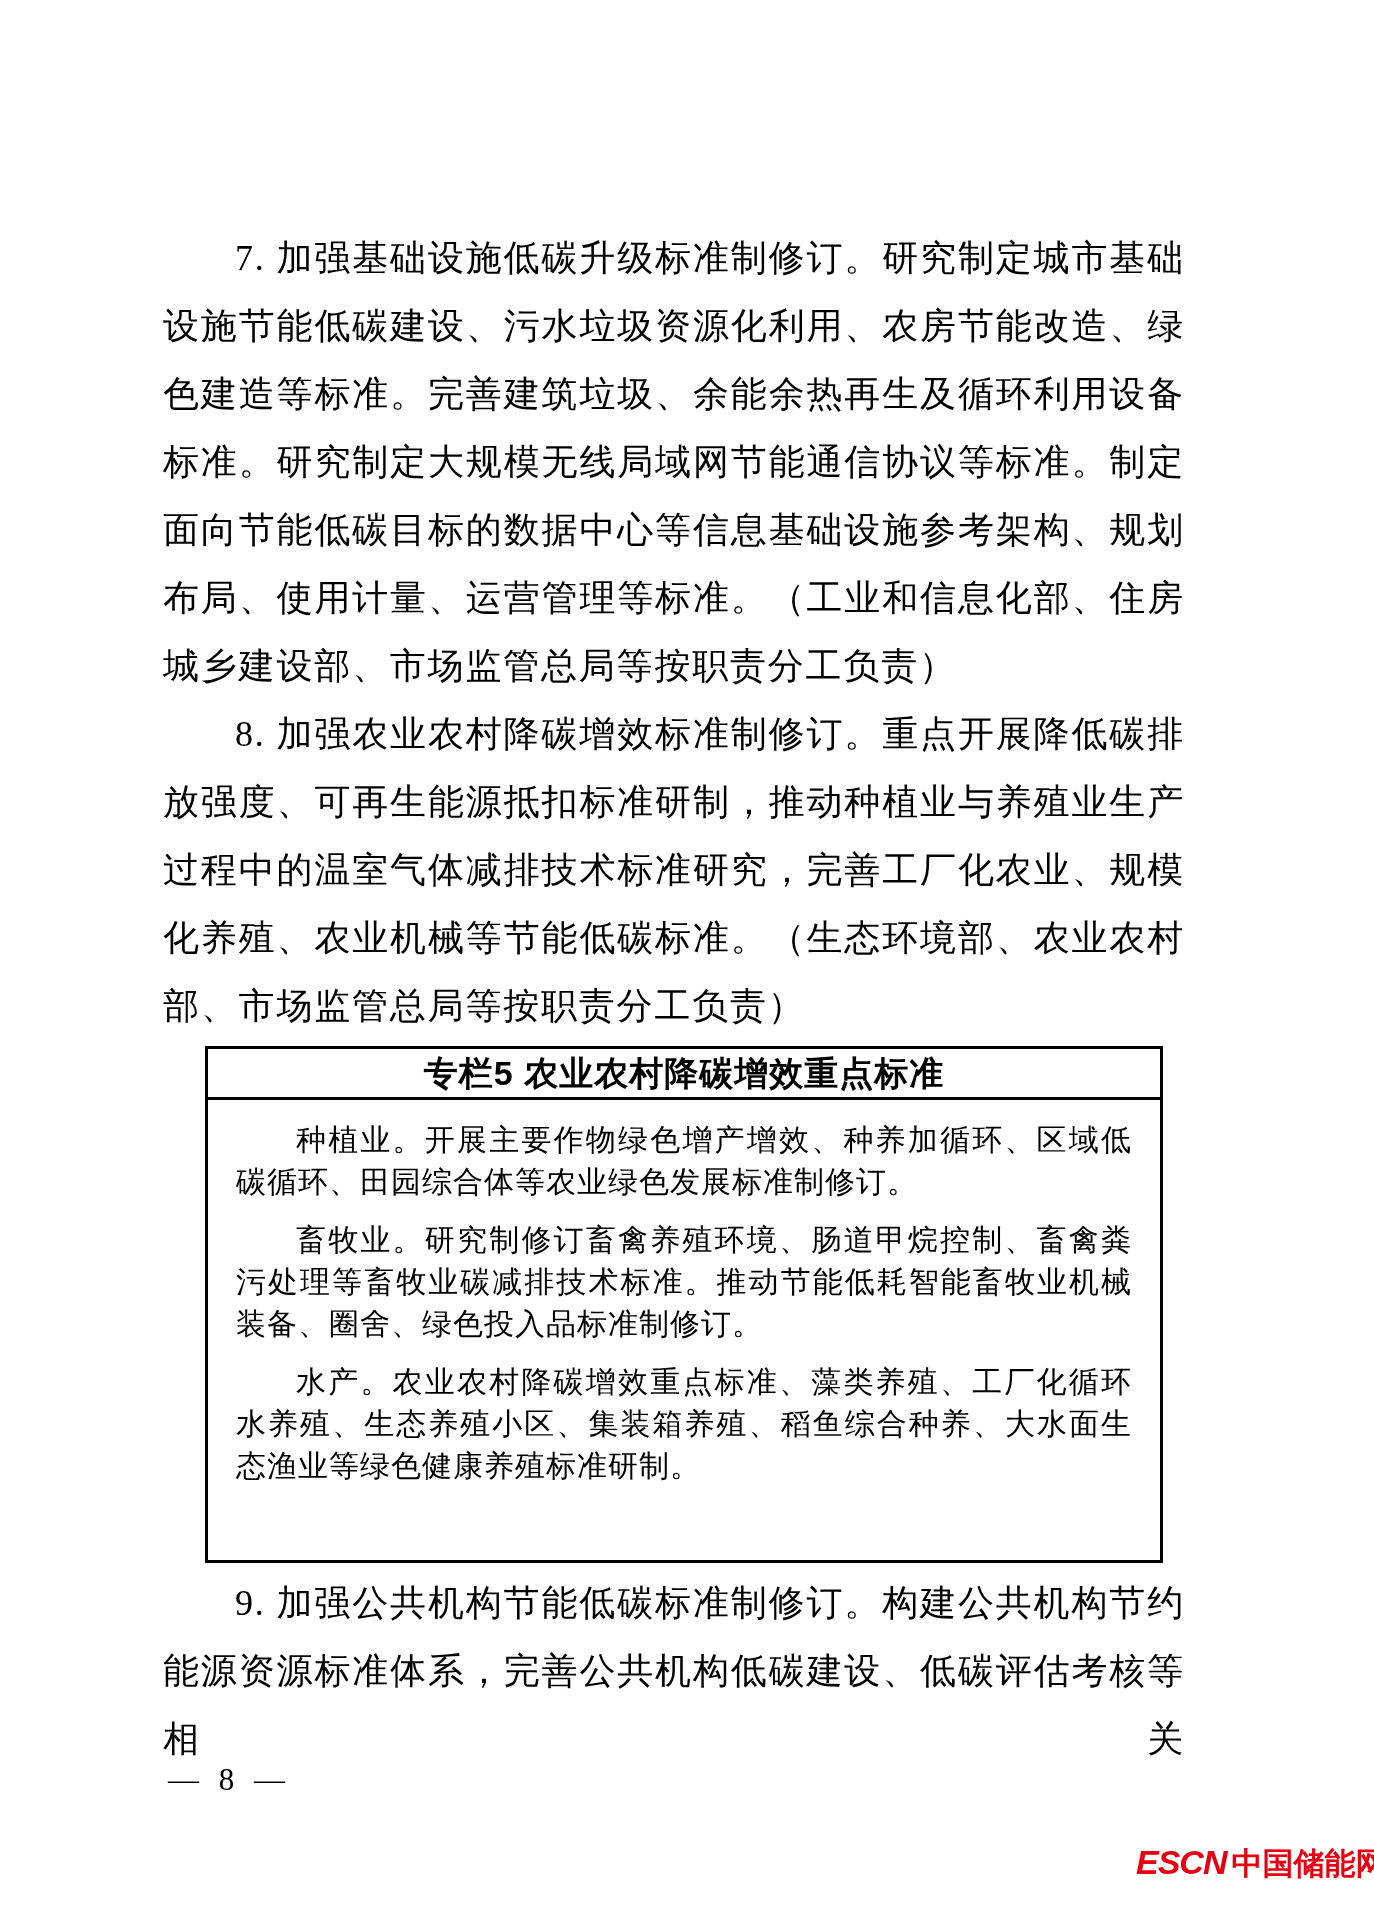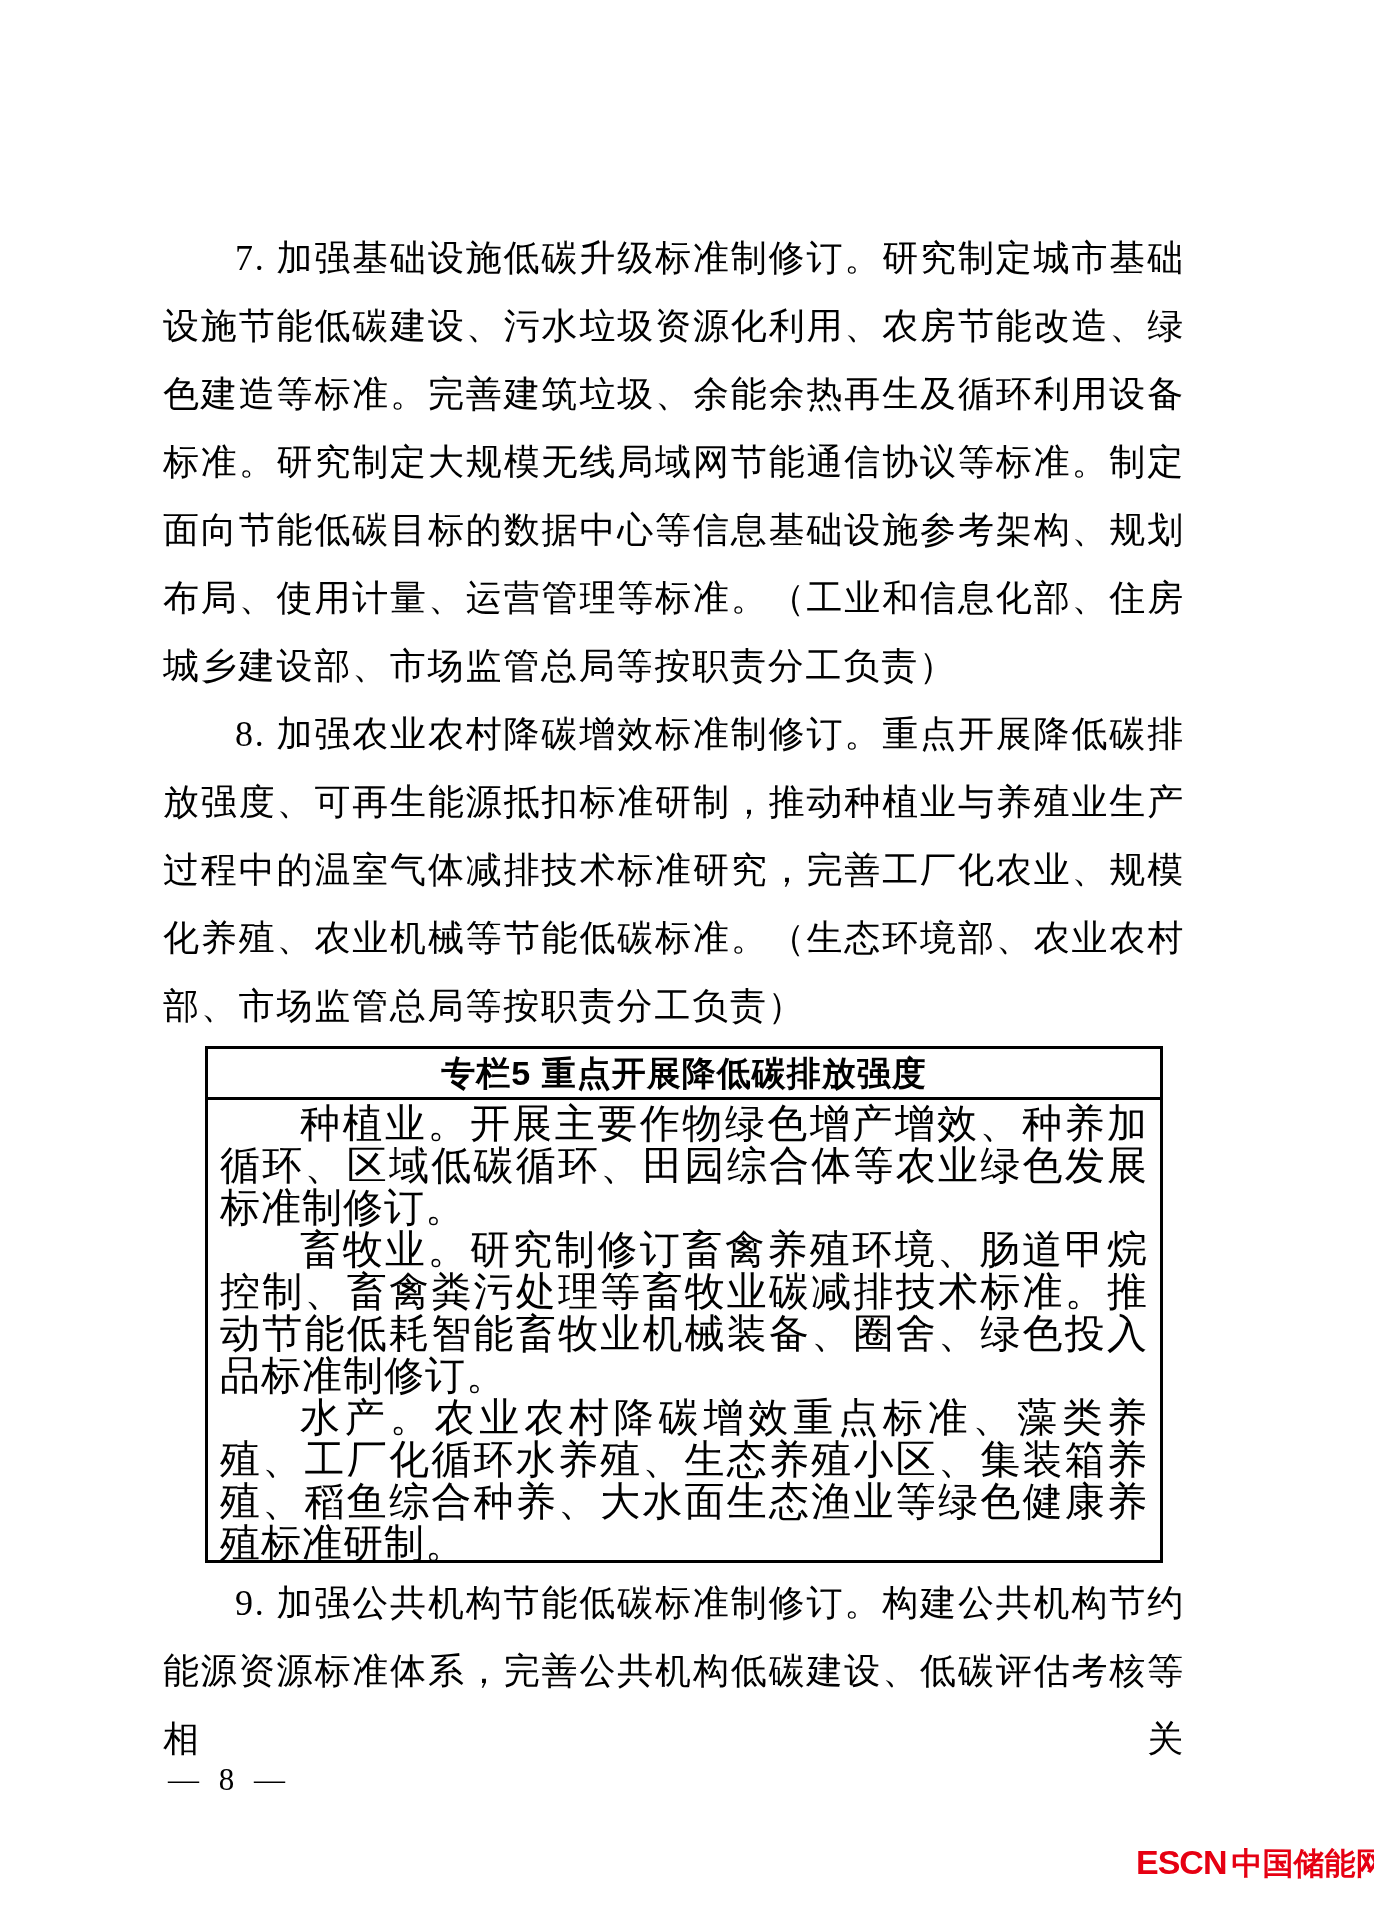--- a/index.html
+++ b/index.html
@@ -48,22 +48,22 @@
     text-align: center;
     font-family: "Liberation Sans", "DejaVu Sans", sans-serif;
     font-weight: bold;
     font-size: 34px;
     letter-spacing: 1px;
   }
   .box-body {
     padding: 3px 12px 0 12px;
   }
   .box-item {
-    margin: 0;
-    font-size: 40px;
+    margin: 16px;
+    font-size: 30px;
     line-height: 42px;
     letter-spacing: 1px;
     text-indent: 2em;
     text-align: justify;
     text-justify: inter-ideograph;
   }
   
   .page-number {
     position: absolute;
     left: 168px;
@@ -77,40 +77,41 @@
   .logo {
     position: absolute;
     left: 1136px;
     top: 1843px;
     white-space: nowrap;
     font-family: "Liberation Sans", "DejaVu Sans", sans-serif;
     font-weight: bold;
   }
   .logo-latin {
     font-size: 34px;
+    font-style: italic;
     letter-spacing: -1px;
   }
   .logo-cjk {
     font-size: 31px;
     margin-left: 5px;
     letter-spacing: 0;
   }
 </style>
 </head>
 <body>
 
 <div class="page">
 
   <div class="body-block block-top">
     <p class="para">7. 加强基础设施低碳升级标准制修订。研究制定城市基础设施节能低碳建设、污水垃圾资源化利用、农房节能改造、绿色建造等标准。完善建筑垃圾、余能余热再生及循环利用设备标准。研究制定大规模无线局域网节能通信协议等标准。制定面向节能低碳目标的数据中心等信息基础设施参考架构、规划布局、使用计量、运营管理等标准。（工业和信息化部、住房城乡建设部、市场监管总局等按职责分工负责）</p>
     <p class="para">8. 加强农业农村降碳增效标准制修订。重点开展降低碳排放强度、可再生能源抵扣标准研制，推动种植业与养殖业生产过程中的温室气体减排技术标准研究，完善工厂化农业、规模化养殖、农业机械等节能低碳标准。（生态环境部、农业农村部、市场监管总局等按职责分工负责）</p>
   </div>
 
   <div class="column-box">
-    <div class="box-header">专栏5 重点开展降低碳排放强度</div>
+    <div class="box-header">专栏5 农业农村降碳增效重点标准</div>
     <div class="box-body">
       <p class="box-item">种植业。开展主要作物绿色增产增效、种养加循环、区域低碳循环、田园综合体等农业绿色发展标准制修订。</p>
       <p class="box-item">畜牧业。研究制修订畜禽养殖环境、肠道甲烷控制、畜禽粪污处理等畜牧业碳减排技术标准。推动节能低耗智能畜牧业机械装备、圈舍、绿色投入品标准制修订。</p>
       <p class="box-item">水产。农业农村降碳增效重点标准、藻类养殖、工厂化循环水养殖、生态养殖小区、集装箱养殖、稻鱼综合种养、大水面生态渔业等绿色健康养殖标准研制。</p>
     </div>
   </div>
 
   <div class="body-block block-cont">
     <p class="para cont">9. 加强公共机构节能低碳标准制修订。构建公共机构节约能源资源标准体系，完善公共机构低碳建设、低碳评估考核等相关</p>
   </div>

